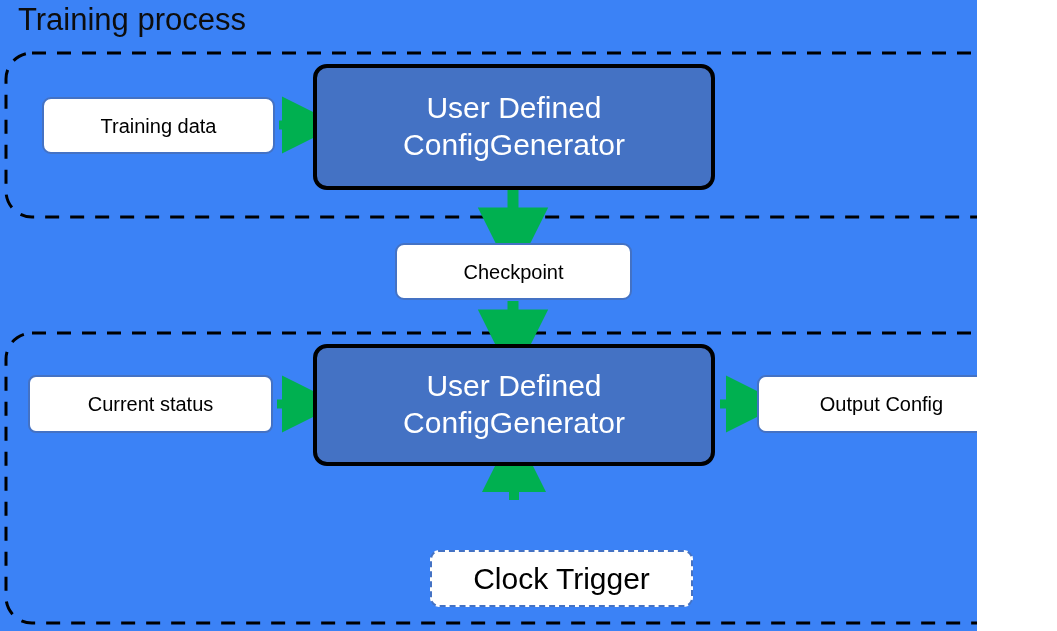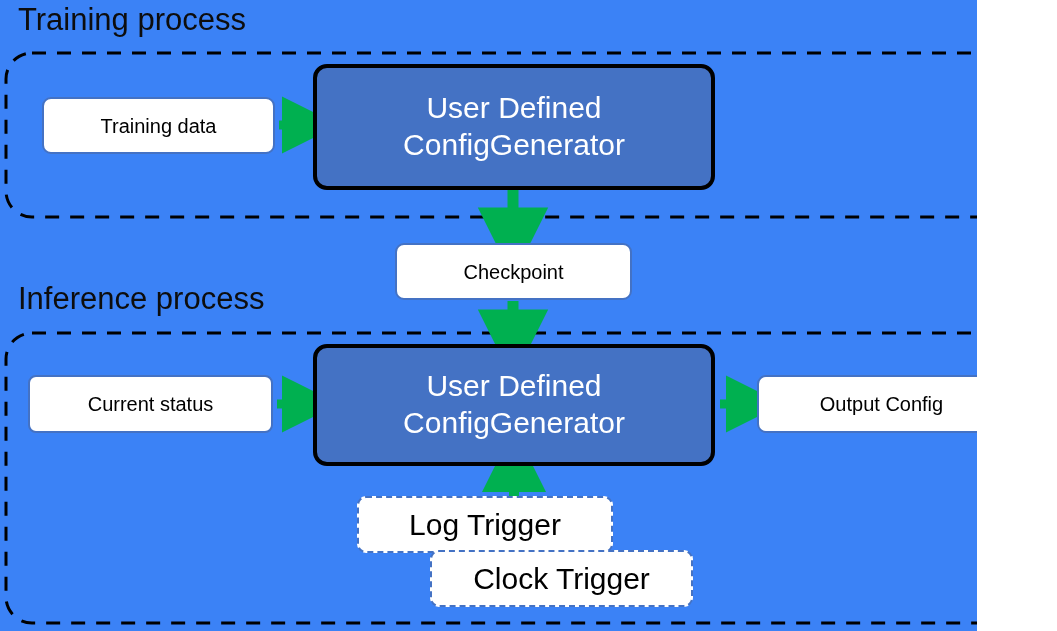--- a/index.html
+++ b/index.html
@@ -91,21 +91,20 @@
 
     <line x1="277" y1="404" x2="305" y2="404" stroke="#00B050" stroke-width="9" marker-end="url(#arrowGreen)"></line>
 
     <line x1="720" y1="404" x2="749" y2="404" stroke="#00B050" stroke-width="9" marker-end="url(#arrowGreen)"></line>
 
     <line x1="514" y1="500" x2="514" y2="466" stroke="#00B050" stroke-width="10" marker-end="url(#arrowGreen)"></line>
   </svg>
 
   <div class="section-title" style="left:18px; top:4px;">Training process</div>
 
-  <div class="section-title" style="left:18px; top:283px;">Inference process</div>
 
   <div class="node node-white" style="left:42px; top:97px; width:233px; height:57px;">
     <span class="nowrap">Training data</span>
   </div>
 
   <div class="node node-blue" style="left:313px; top:64px; width:402px; height:126px; flex-direction:column;">
     <span class="nowrap">User Defined</span>
     <span class="nowrap">ConfigGenerator</span>
   </div>
 
@@ -119,21 +118,18 @@
 
   <div class="node node-blue" style="left:313px; top:344px; width:402px; height:122px; flex-direction:column;">
     <span class="nowrap">User Defined</span>
     <span class="nowrap">ConfigGenerator</span>
   </div>
 
   <div class="node node-white" style="left:757px; top:375px; width:249px; height:58px;justify-content:center;">
     <span class="nowrap">Output Config</span>
   </div>
 
-  <div class="node node-dashed" style="left:357px; top:496px; width:256px; height:57px; z-index:2;">
-    <span class="nowrap">Log Trigger</span>
-  </div>
 
   <div class="node node-dashed" style="left:430px; top:550px; width:263px; height:57px; z-index:3;">
     <span class="nowrap">Clock Trigger</span>
   </div>
 
 </div>
 
 </body></html>

